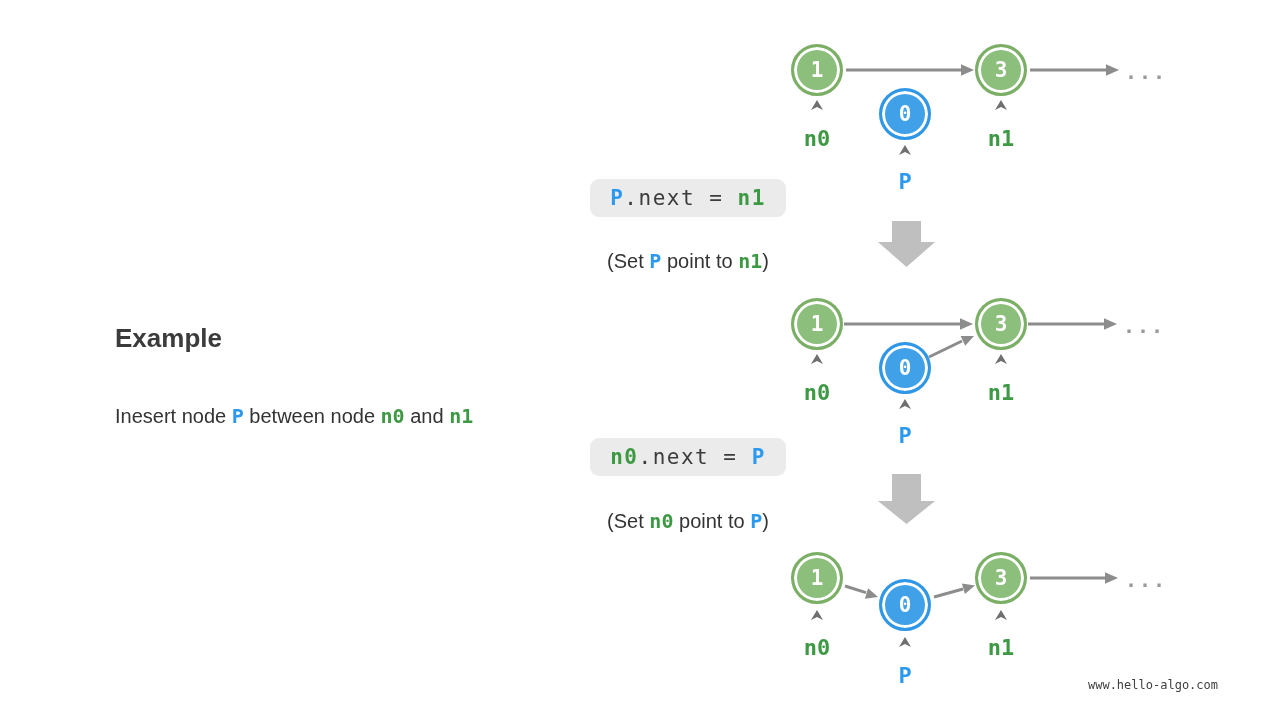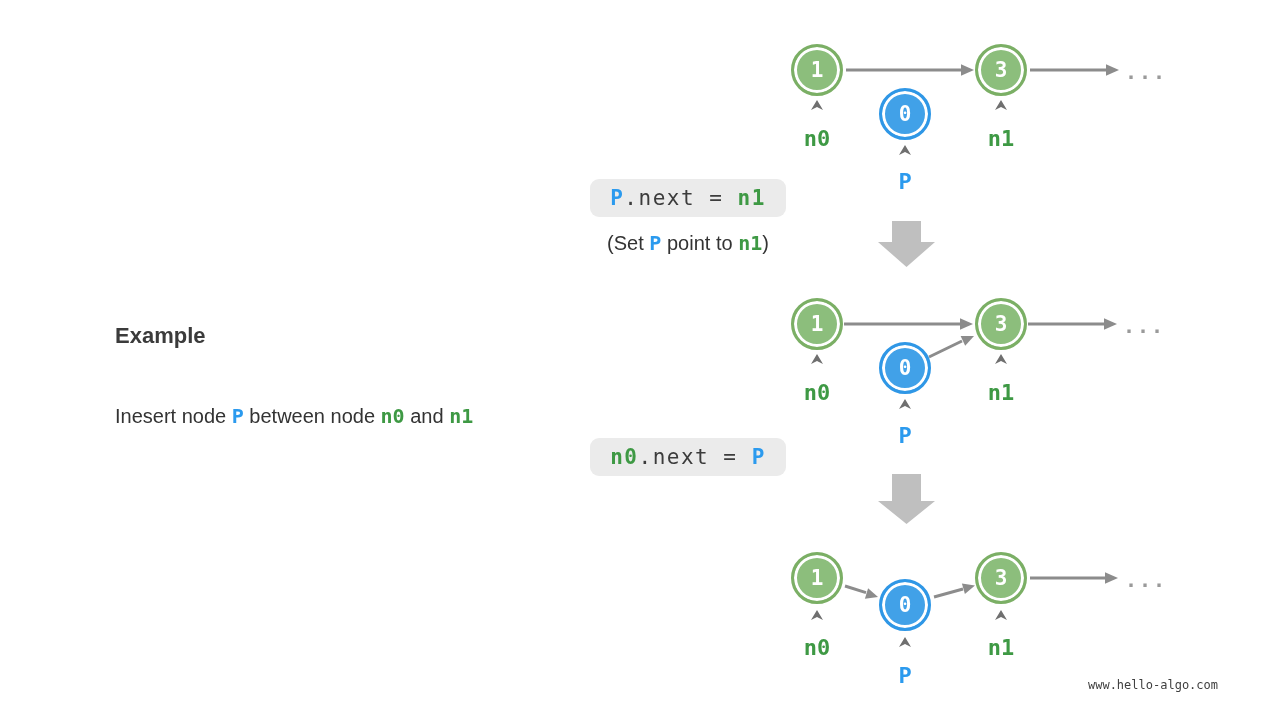--- a/index.html
+++ b/index.html
@@ -38,29 +38,29 @@
   
   .code-box {
     position:absolute; left:590px; width:196px; height:38px; z-index:2;
     background:#EBEBEB; border-radius:9px;
     display:flex; align-items:center; justify-content:center;
     font-family:"DejaVu Sans Mono", monospace; font-size:21px;
     letter-spacing:1.5px; color:#3C3C3C; white-space:pre;
   }
   .caption {
     position:absolute; left:558px; width:260px; text-align:center; z-index:2;
-    font-size:20px; line-height:26px; color:#333333; white-space:pre;
+    font-size:20px; line-height:32px; color:#333333; white-space:pre;margin-top:15px;
   }
   .tok-blue  { color:#2B9AEE; font-weight:bold; font-family:"DejaVu Sans Mono", monospace; }
   .tok-green { color:#3E9944; font-weight:bold; font-family:"DejaVu Sans Mono", monospace; }
 
   
   .example-heading {
     position:absolute; left:115px; top:323px; z-index:2;
-    font-size:22px; font-weight:bold; color:#3B3B3B;
+    font-size:26px; font-weight:bold; color:#3B3B3B;
   }
   .example-sentence {
     position:absolute; left:115px; top:371px; z-index:2;
     font-size:20px; color:#333333; white-space:pre;margin-top:33px;
   }
 
   
   .watermark {
     position:absolute; left:1058px; top:678px; width:190px; z-index:2;
     text-align:center; font-family:"DejaVu Sans Mono", monospace;
@@ -129,20 +129,21 @@
 
   <div class="node green" style="left:791px; top:298px;">1</div>
   <div class="node green" style="left:975px; top:298px;">3</div>
   <div class="node blue" style="left:879px; top:342px;">0</div>
   <div class="ptr-label green" style="left:787px; top:379px;">n0</div>
   <div class="ptr-label green" style="left:971px; top:379px;">n1</div>
   <div class="ptr-label blue" style="left:875px; top:422px;">P</div>
   <div class="ellipsis" style="left:1120px; top:311px;">...</div>
 
   <div class="code-box" style="top:438px;"><span class="tok-green">n0</span><span>.next = </span><span class="tok-blue">P</span></div>
+  <div class="caption" style="top:490px;"><span>(Set </span><span class="tok-green">n0</span><span> point to </span><span class="tok-blue">P</span><span>)</span></div>
 
   <div class="node green" style="left:791px; top:552px;">1</div>
   <div class="node green" style="left:975px; top:552px;">3</div>
   <div class="node blue" style="left:879px; top:579px;">0</div>
   <div class="ptr-label green" style="left:787px; top:634px;">n0</div>
   <div class="ptr-label green" style="left:971px; top:634px;">n1</div>
   <div class="ptr-label blue" style="left:875px; top:662px;">P</div>
   <div class="ellipsis" style="left:1122px; top:565px;">...</div>
 
   <div class="watermark">www.hello-algo.com</div>

